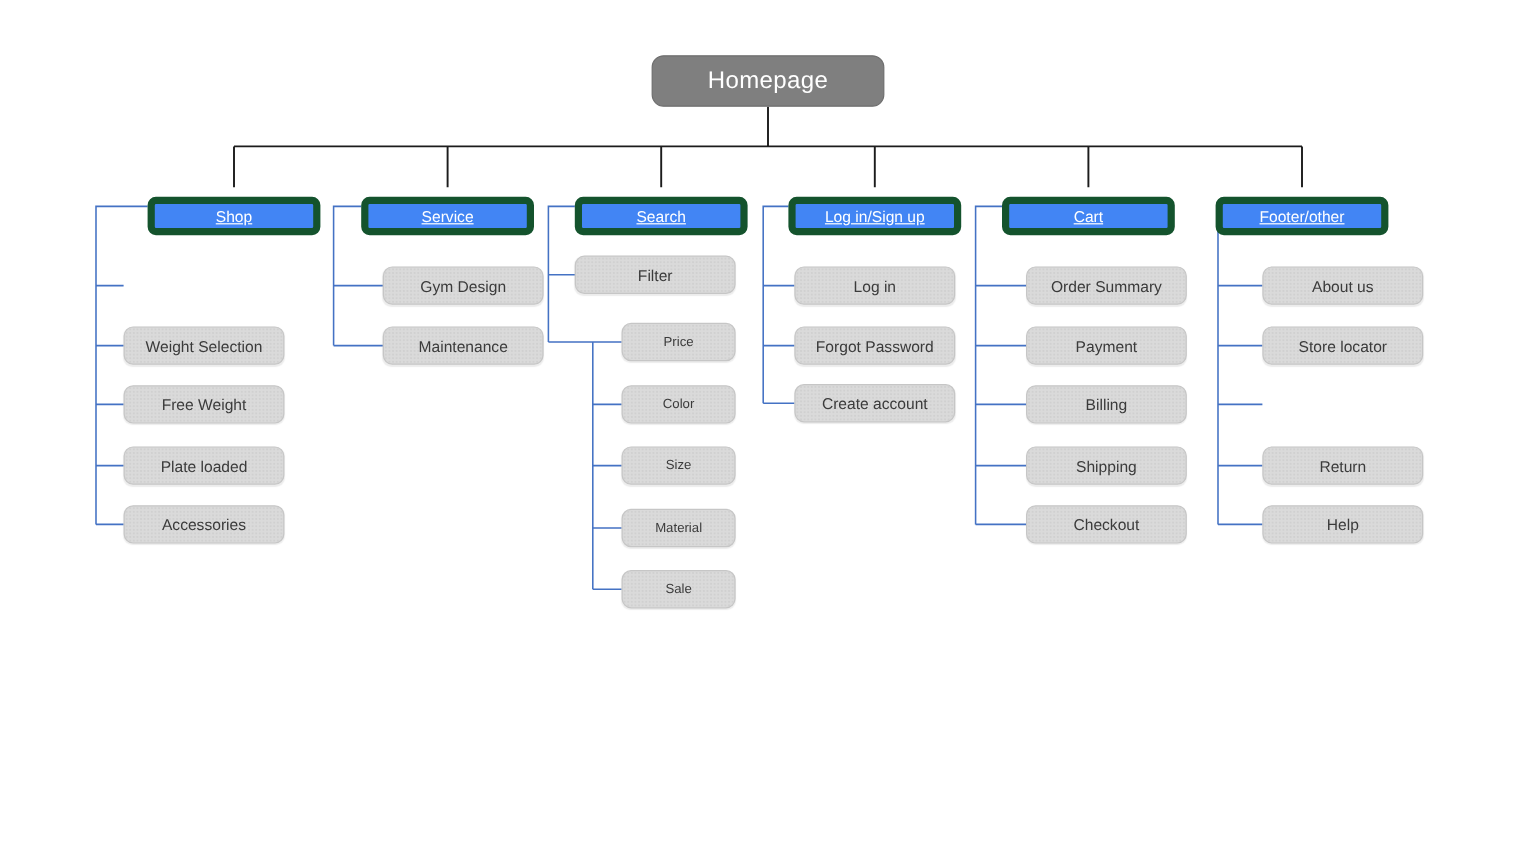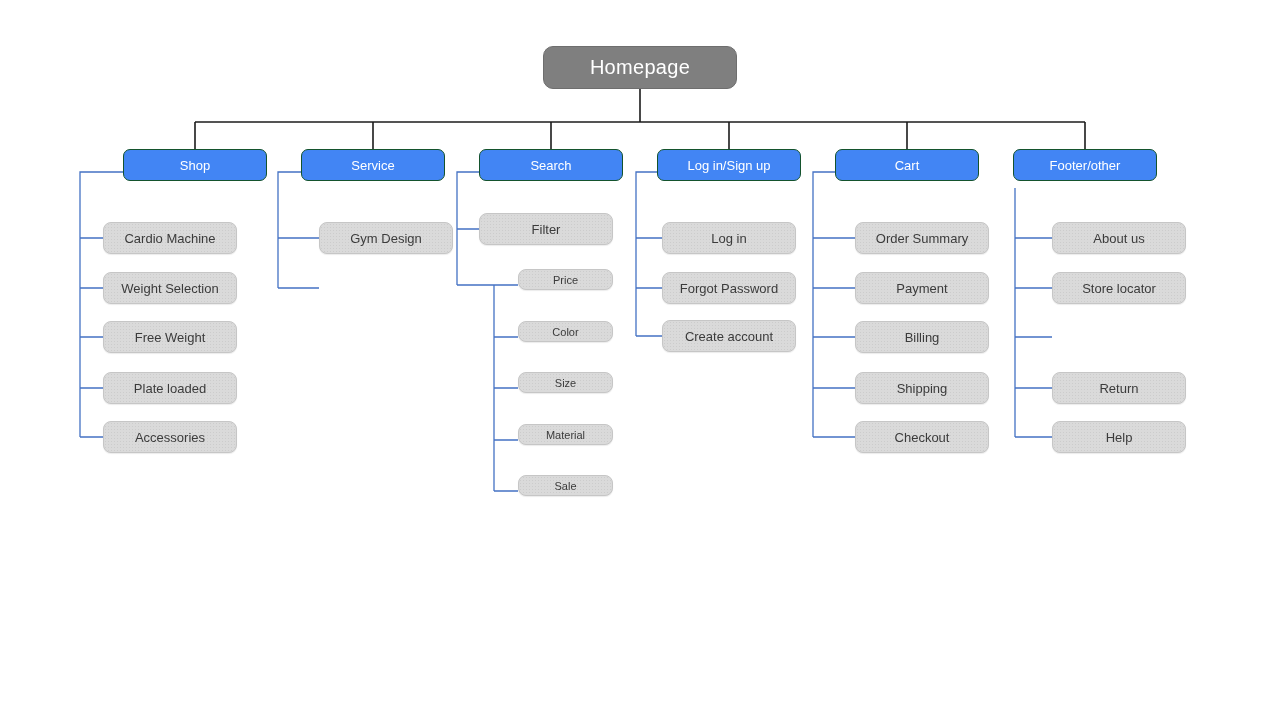--- a/index.html
+++ b/index.html
@@ -12,34 +12,34 @@
   .node{
     position:absolute;z-index:2;display:flex;align-items:center;justify-content:center;
     box-sizing:border-box;text-align:left;white-space:nowrap;
   }
   .root{
     width:194px;height:43px;left:543px;top:46px;
     background:#7f7f7f;border:1px solid #6e6e6e;border-radius:10px;
     color:#ffffff;font-size:20px;letter-spacing:0.3px;
   }
   .branch{
-    height:32px;width:144px;top:149px;
-    background:#4285f4;border:1px solid #14532d;border-radius:7px;
-    color:#ffffff;font-size:13px;
+    height:32px;width:144px;top:164px;
+    background:#4285f4;border:6px solid #14532d;border-radius:7px;
+    color:#ffffff;font-size:13px;text-decoration:underline;
   }
   .leaf{
     height:32px;width:134px;
     background:#dadada;
     background-image:radial-gradient(#cccccc 0.5px, rgba(0,0,0,0) 0.6px);
     background-size:3px 3px;
     border:1px solid #c6c6c6;border-radius:8px;
     color:#3b3b3b;font-size:13px;
     box-shadow:0 1px 1px rgba(0,0,0,0.08);
   }
-  .subleaf{width:95px;height:21px;font-size:11px;}
+  .subleaf{width:95px;height:32px;font-size:11px;}
 </style>
 </head>
 <body>
 
 <div id="canvas">
 
   <svg class="wires" viewBox="0 0 1280 720">
 
     <path d="M640 89 V122 M195 122 H1085 M195 122 V156 M373 122 V156 M551 122 V156 M729 122 V156 M907 122 V156 M1085 122 V156" fill="none" stroke="#1c1c1c" stroke-width="1.6"></path>
 
@@ -53,27 +53,27 @@
 
   <div class="node root">Homepage</div>
 
   <div class="node branch" style="left:123px">Shop</div>
   <div class="node branch" style="left:301px">Service</div>
   <div class="node branch" style="left:479px">Search</div>
   <div class="node branch" style="left:835px">Cart</div>
   <div class="node branch" style="left:657px">Log in/Sign up</div>
   <div class="node branch" style="left:1013px">Footer/other</div>
 
-  <div class="node leaf" style="left:103px;top:222px">Cardio Machine</div>
   <div class="node leaf" style="left:103px;top:272px">Weight Selection</div>
   <div class="node leaf" style="left:103px;top:321px">Free Weight</div>
   <div class="node leaf" style="left:103px;top:421px">Accessories</div>
   <div class="node leaf" style="left:103px;top:372px">Plate loaded</div>
 
   <div class="node leaf" style="left:319px;top:222px">Gym Design</div>
+  <div class="node leaf" style="left:319px;top:272px">Maintenance</div>
 
   <div class="node leaf" style="left:479px;top:213px">Filter</div>
   <div class="node leaf subleaf" style="left:518px;top:269px">Price</div>
   <div class="node leaf subleaf" style="left:518px;top:321px">Color</div>
   <div class="node leaf subleaf" style="left:518px;top:372px">Size</div>
   <div class="node leaf subleaf" style="left:518px;top:424px">Material</div>
   <div class="node leaf subleaf" style="left:518px;top:475px">Sale</div>
 
   <div class="node leaf" style="left:662px;top:222px">Log in</div>
   <div class="node leaf" style="left:662px;top:272px">Forgot Password</div>

